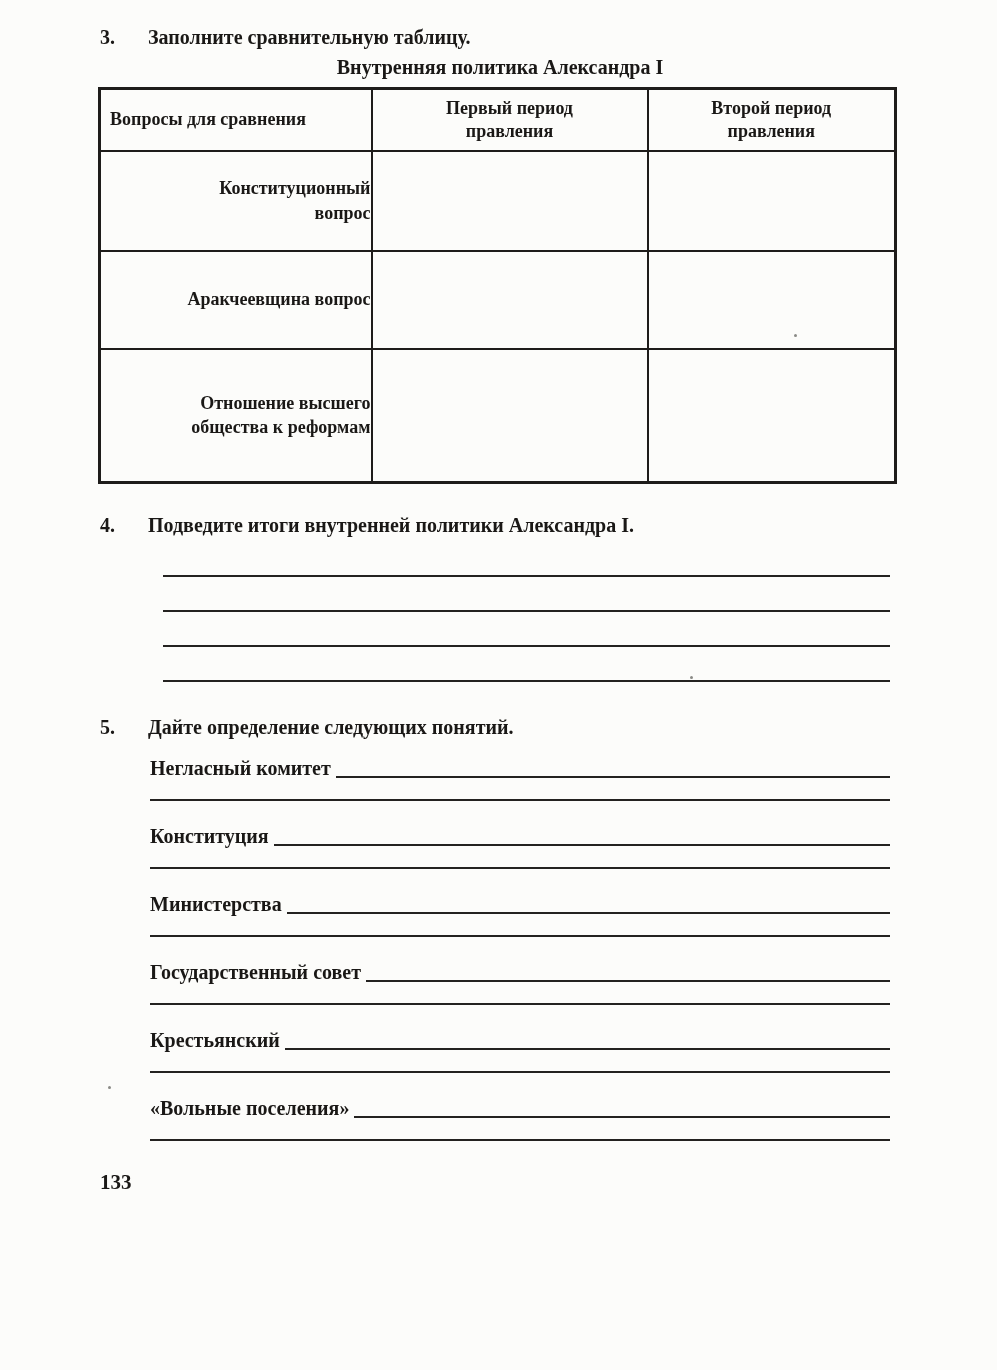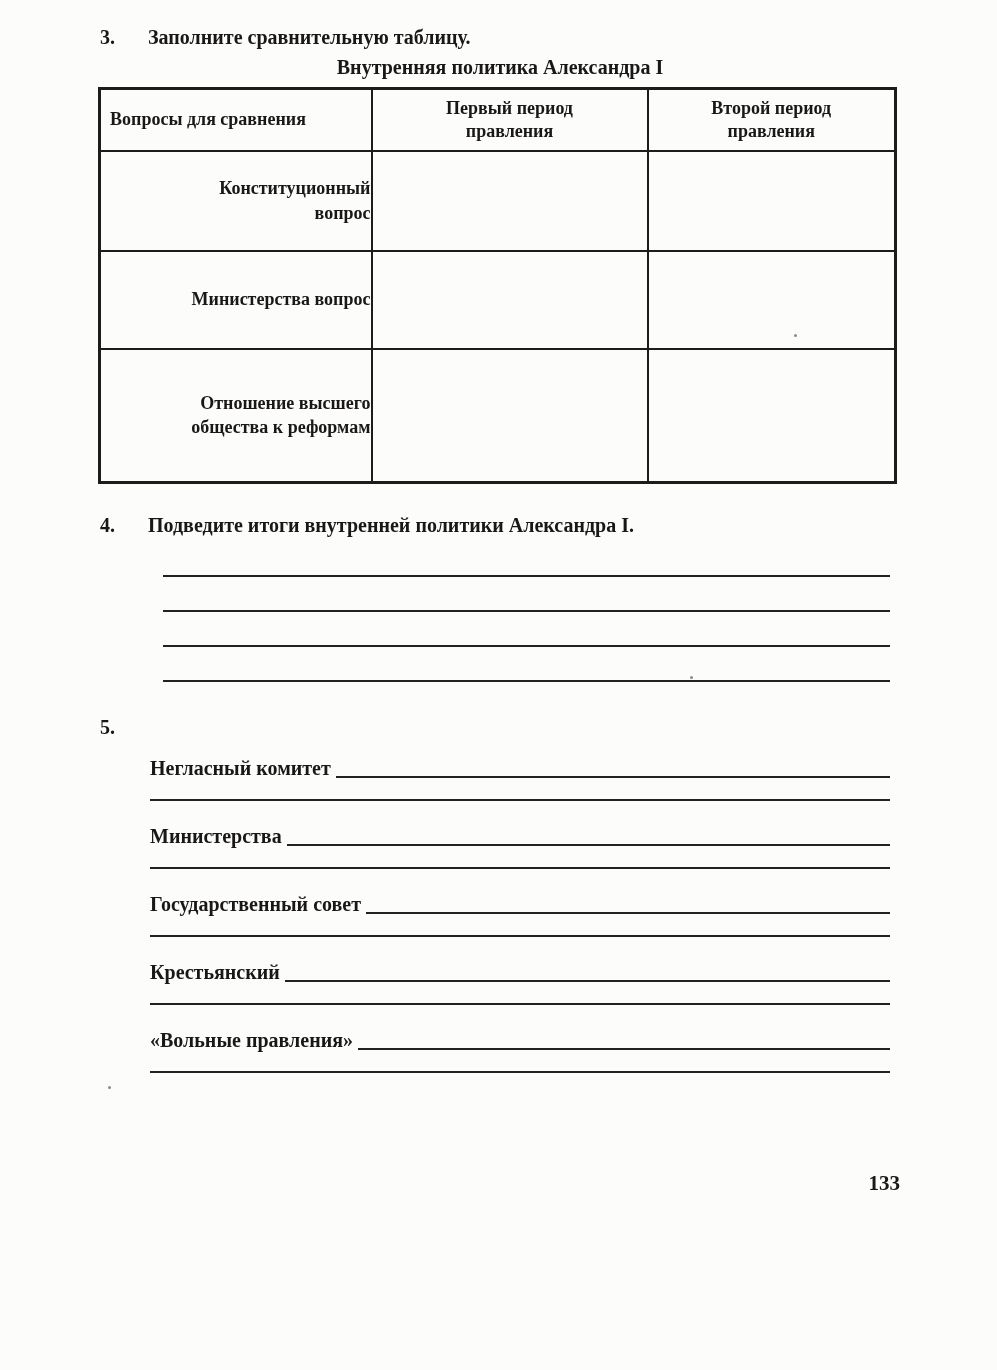--- a/index.html
+++ b/index.html
@@ -52,22 +52,21 @@
 
   
   .terms { margin-left: 50px; margin-top: 16px; width: 740px; }
   .term-block { margin-bottom: 22px; }
   .term-row { display: flex; align-items: flex-end; height: 27px; }
   .term-label { font-size: 20px; line-height: 27px; white-space: nowrap; }
   .term-line { flex: 1; border-bottom: 2px solid #242220; margin-bottom: 4px; margin-left: 5px; }
   .term-full { margin-top: 17px; border-bottom: 2px solid #242220; height: 0; }
 
   .page-num {
-    margin-top: 98px;
-    text-align: right;
+    margin-top: 29px;
     font-size: 21px;
     padding-right: 0px;
   }
   
   .speck { position: absolute; background: #8a8a86; border-radius: 50%; }
 </style>
 </head>
 <body>
 
 <div class="content">
@@ -99,21 +98,21 @@
     </tr>
     <tr class="r1">
       <td class="row-label">
         <span class="lbl-wrap">Конституционный вопрос</span>
       </td>
       <td></td>
       <td></td>
     </tr>
     <tr class="r2">
       <td class="row-label">
-        <span class="lbl-wrap">Министерства вопрос</span>
+        <span class="lbl-wrap">Аракчеевщина вопрос</span>
       </td>
       <td></td>
       <td></td>
     </tr>
     <tr class="r3">
       <td class="row-label">
         <span class="lbl-wrap">Отношение высшего общества к реформам</span>
       </td>
       <td></td>
       <td></td>
@@ -127,26 +126,34 @@
   </div>
   <div class="t4-lines">
     <div class="rule"></div>
     <div class="rule"></div>
     <div class="rule"></div>
     <div class="rule"></div>
   </div>
 
   <div class="task-head sect5">
     <span class="task-num">5.</span>
+    <span class="task-text">Дайте определение следующих понятий.</span>
   </div>
 
   <div class="terms">
     <div class="term-block">
       <div class="term-row">
         <span class="term-label">Негласный комитет</span>
+        <span class="term-line"></span>
+      </div>
+      <div class="term-full"></div>
+    </div>
+    <div class="term-block">
+      <div class="term-row">
+        <span class="term-label">Конституция</span>
         <span class="term-line"></span>
       </div>
       <div class="term-full"></div>
     </div>
     <div class="term-block">
       <div class="term-row">
         <span class="term-label">Министерства</span>
         <span class="term-line"></span>
       </div>
       <div class="term-full"></div>
@@ -160,21 +167,21 @@
     </div>
     <div class="term-block">
       <div class="term-row">
         <span class="term-label">Крестьянский</span>
         <span class="term-line"></span>
       </div>
       <div class="term-full"></div>
     </div>
     <div class="term-block">
       <div class="term-row">
-        <span class="term-label">«Вольные правления»</span>
+        <span class="term-label">«Вольные поселения»</span>
         <span class="term-line"></span>
       </div>
       <div class="term-full"></div>
     </div>
   </div>
 
   <div class="page-num">133</div>
 </div>
 
 <div class="speck" style="left:794px; top:334px; width:3px; height:3px;"></div>

